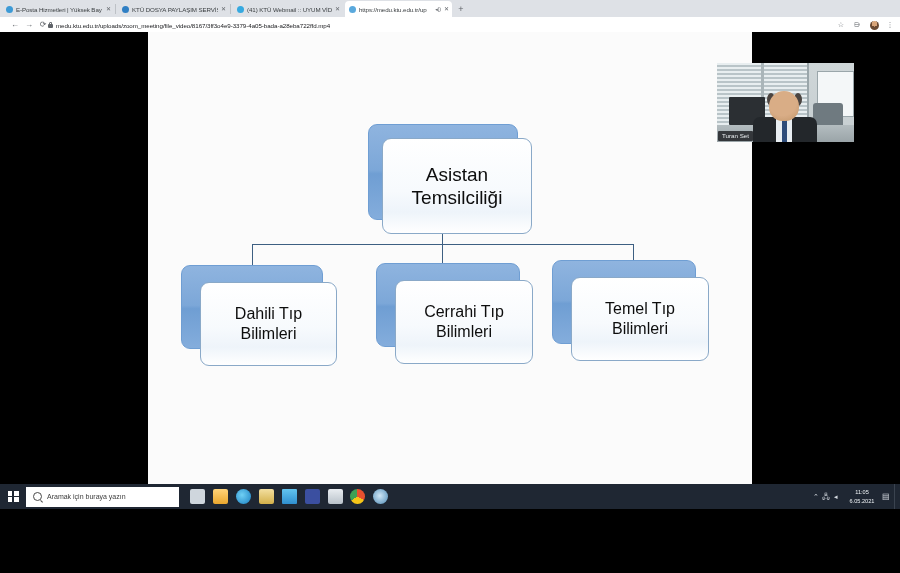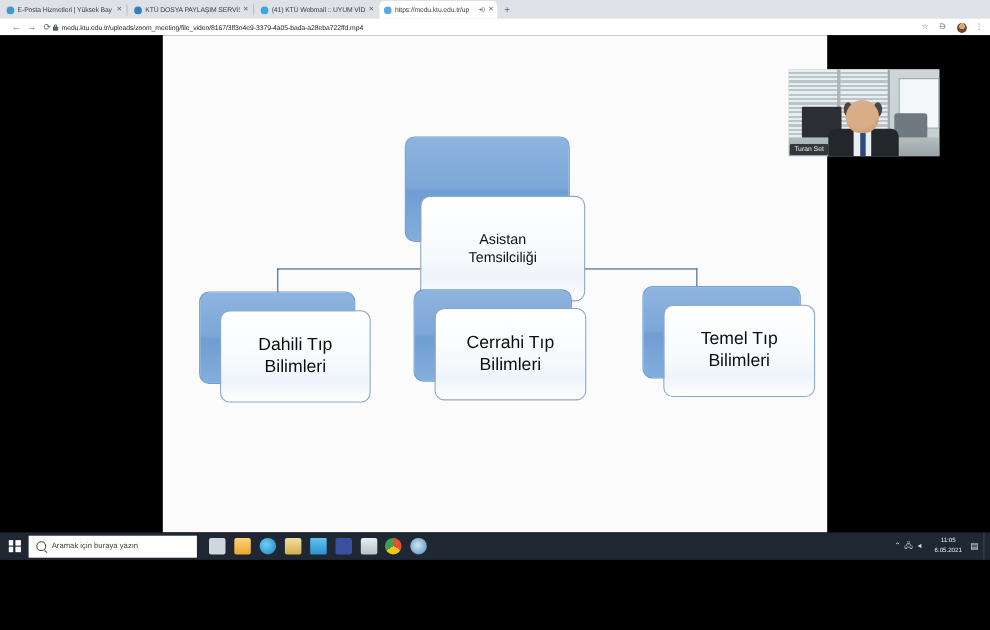--- a/index.html
+++ b/index.html
@@ -63,29 +63,29 @@
     position:absolute;
     border-radius:9px;
     background:linear-gradient(180deg,#ffffff 0%,#f7fafd 55%,#eef4fa 78%,#ffffff 100%);
     border:1px solid #8aa9c8;box-sizing:border-box;
     display:flex;align-items:center;justify-content:center;text-align:center;
     color:#0d0d0d;line-height:1.22;
   }
   .node .card span{display:block;padding:0 6px;}
 
   #n-root{left:220px;top:92px;width:150px;height:96px;}
-  #n-root .card{left:14px;top:14px;width:150px;height:96px;font-size:13px;margin-top:40px;}
+  #n-root .card{left:14px;top:14px;width:150px;height:96px;font-size:19px;}
 
   #n-c1{left:33px;top:233px;width:142px;height:84px;}
   #n-c1 .card{left:19px;top:17px;width:137px;height:84px;font-size:16px;}
 
   #n-c2{left:228px;top:231px;width:144px;height:84px;}
   #n-c2 .card{left:19px;top:17px;width:138px;height:84px;font-size:16px;}
 
-  #n-c3{left:404px;top:228px;width:144px;height:84px;margin-left:32px;}
+  #n-c3{left:404px;top:228px;width:144px;height:84px;}
   #n-c3 .card{left:19px;top:17px;width:138px;height:84px;font-size:16px;}
 
   .conn{position:absolute;background:#3d5f82;}
 
   
   #pip{position:absolute;left:717px;top:31px;width:137px;height:79px;overflow:hidden;background:#b9c0c4;}
   #pipwall{position:absolute;left:0;top:0;width:137px;height:79px;
     background:linear-gradient(180deg,#cfd6d8 0%,#c6ced1 100%);}
   #blinds{position:absolute;left:0;top:0;width:92px;height:62px;
     background:repeating-linear-gradient(180deg,#e8eef0 0 2px,#b9c4c8 2px 4px);}

